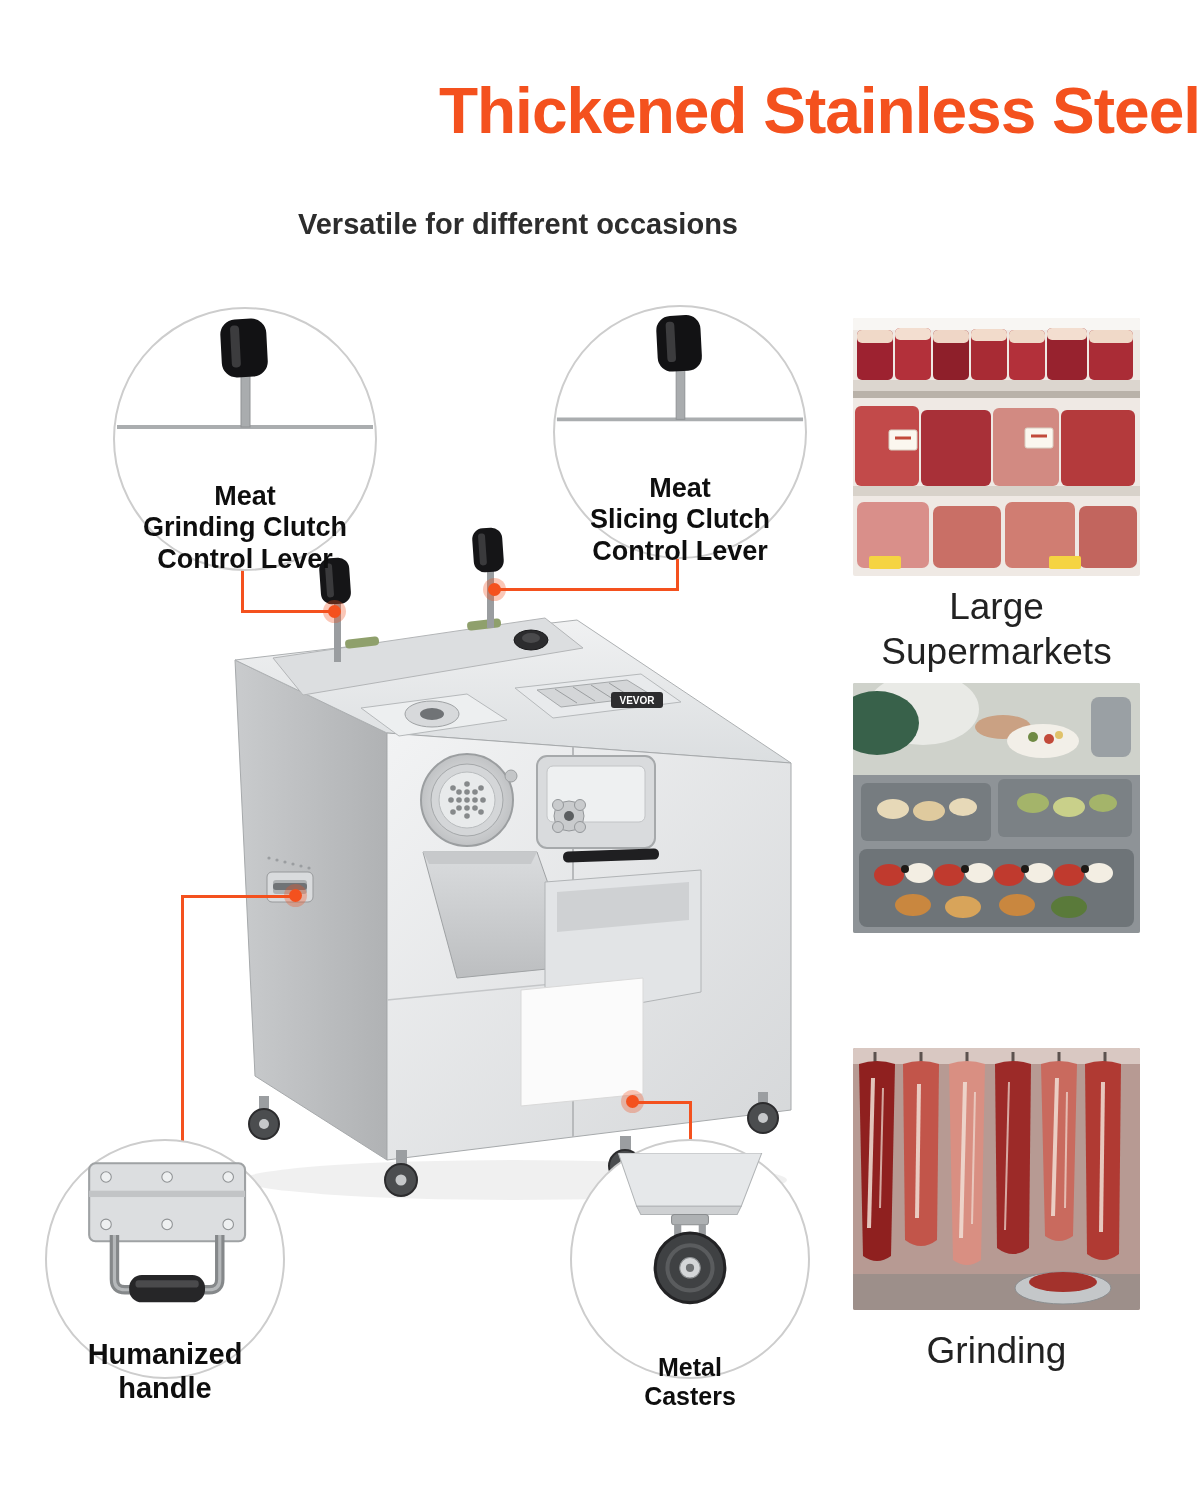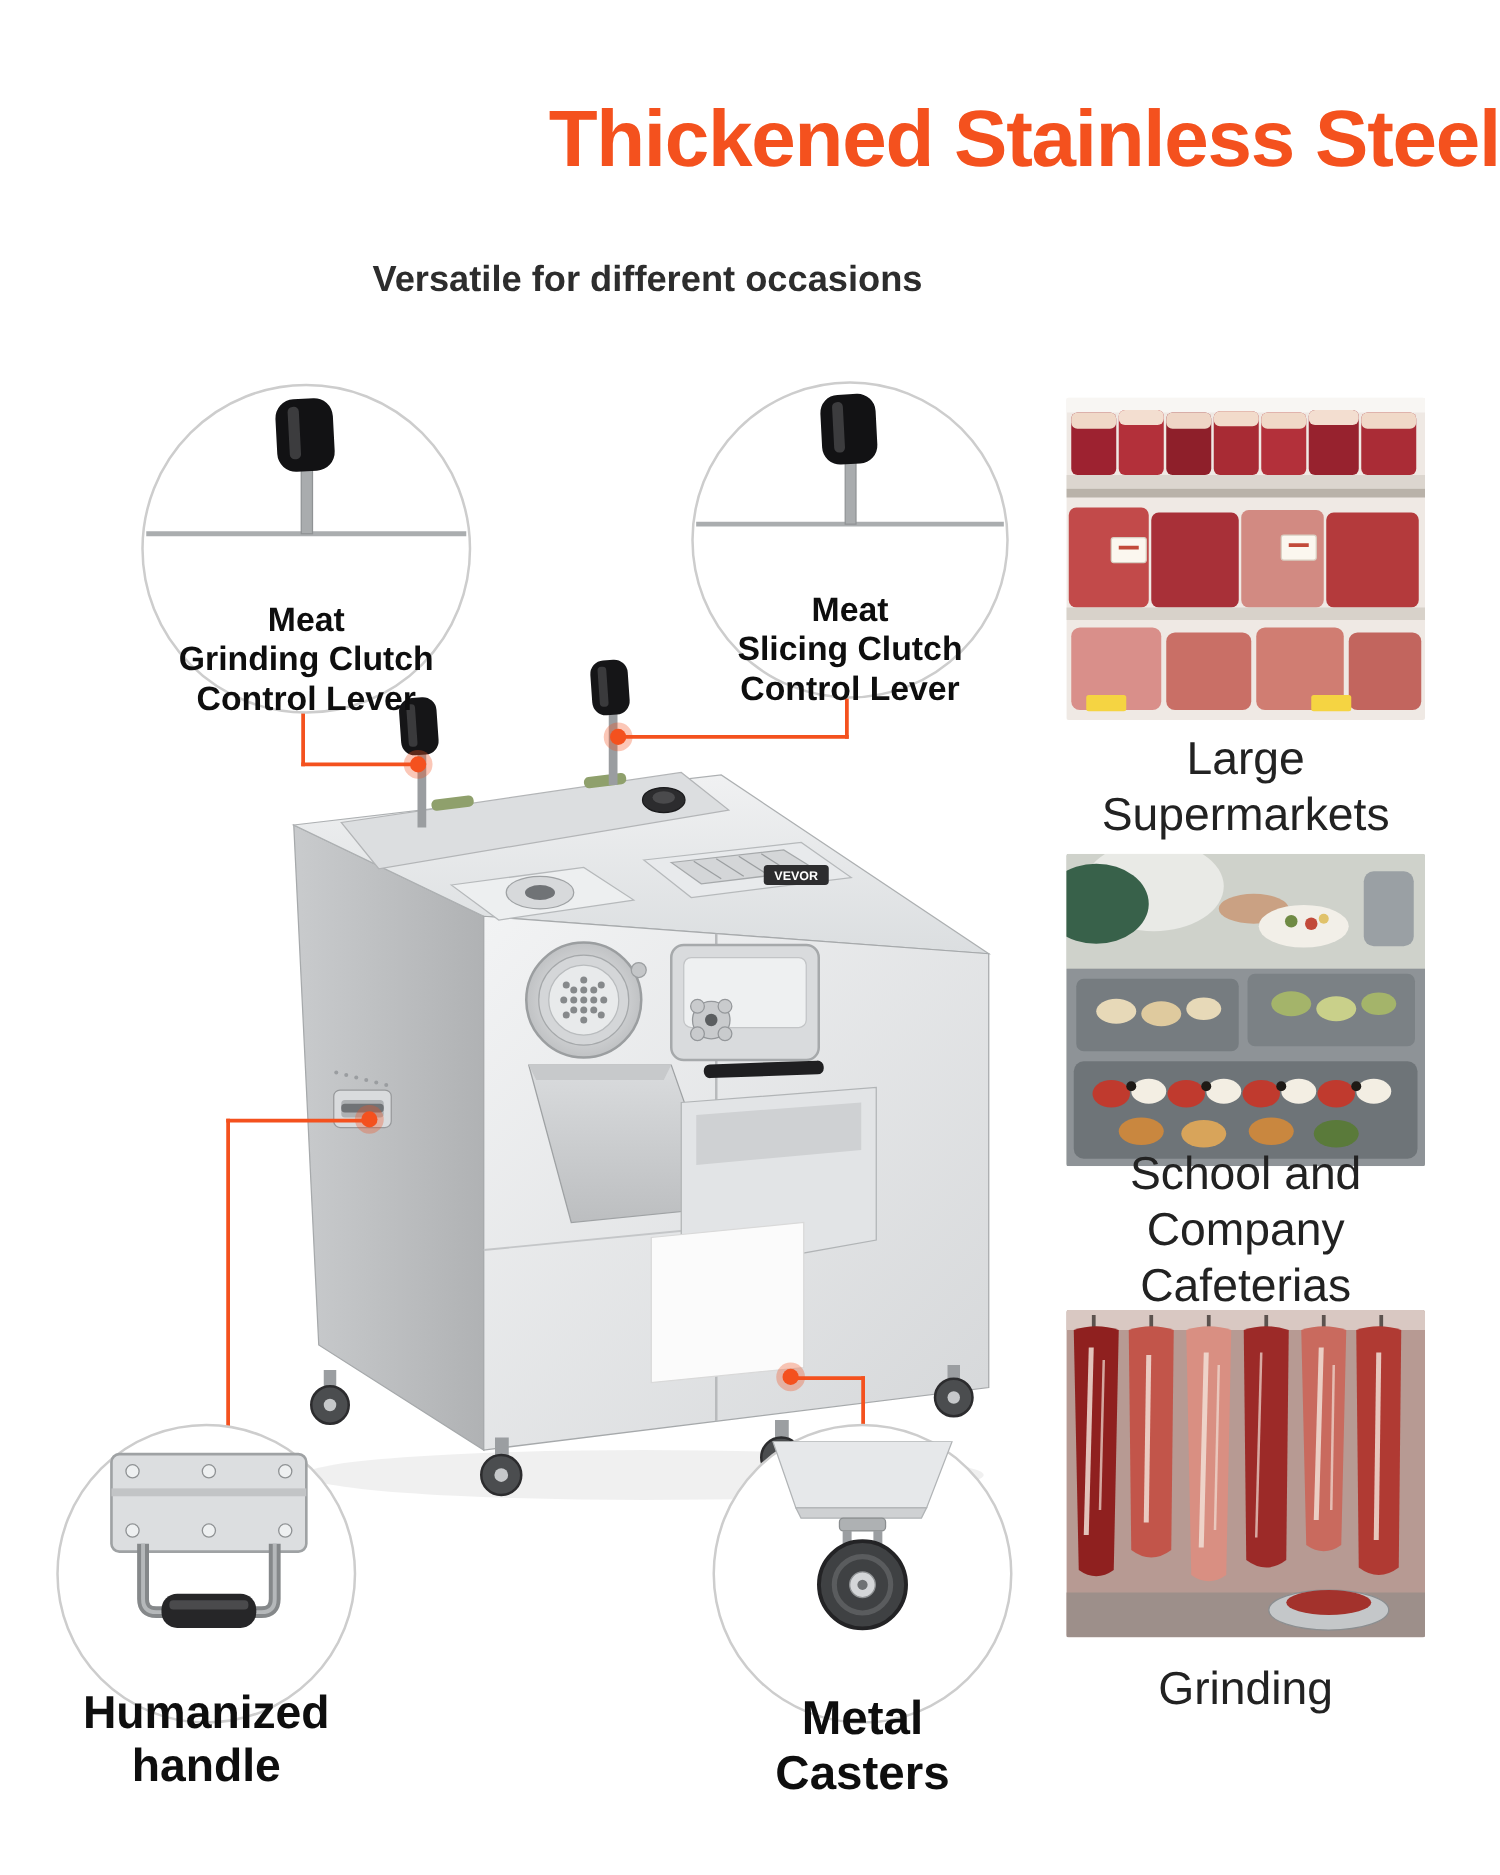--- a/index.html
+++ b/index.html
@@ -250,37 +250,37 @@
           <circle cx="160" cy="19" r="5"></circle>
         <circle cx="44" cy="64" r="5"></circle>
           <circle cx="102" cy="64" r="5"></circle>
           <circle cx="160" cy="64" r="5"></circle>
       </g>
       <path d="M52,74 L52,116 Q52,126 62,126 L142,126 Q152,126 152,116 L152,74" fill="none" stroke="#85888a" stroke-width="9"></path>
       <path d="M52,74 L52,116 Q52,126 62,126 L142,126 Q152,126 152,116 L152,74" fill="none" stroke="#b5b8ba" stroke-width="3"></path>
       <rect x="66" y="112" width="72" height="26" rx="12" fill="#262628"></rect>
       <rect x="72" y="117" width="60" height="7" rx="3" fill="#4a4a4c"></rect>
     </svg>
-    <div class="label" style="top:176px;font-size:37px">Humanized
+    <div class="label" style="top:165px;font-size:29px">Humanized
 handle</div>
   </div>
 
   <div class="callout" style="left:570px;top:1139px;width:236px;height:236px">
     <svg style="top:12px;height:164px" viewBox="0 0 200 160">
       <polygon points="30,0 170,0 150,52 48,52" fill="#e6e8ea" stroke="#b1b4b6"></polygon>
       <polygon points="48,52 150,52 146,60 52,60" fill="#cfd1d3" stroke="#b1b4b6"></polygon>
       <rect x="82" y="60" width="36" height="10" rx="3" fill="#aeb1b3" stroke="#8a8d8f"></rect>
       <line x1="88" y1="70" x2="88" y2="88" stroke="#9b9ea1" stroke-width="7"></line>
       <line x1="112" y1="70" x2="112" y2="88" stroke="#9b9ea1" stroke-width="7"></line>
       <circle cx="100" cy="112" r="34" fill="#3f4143" stroke="#232325" stroke-width="3"></circle>
       <circle cx="100" cy="112" r="22" fill="none" stroke="#5a5c5e" stroke-width="4"></circle>
       <circle cx="100" cy="112" r="10" fill="#d4d6d8" stroke="#8f9294"></circle>
       <circle cx="100" cy="112" r="4" fill="#6f7274"></circle>
     </svg>
-    <div class="label" style="top:180px;font-size:38px">Metal
+    <div class="label" style="top:180px;font-size:25px">Metal
 Casters</div>
   </div>
 
   <div class="photo" style="top:318px;height:258px">
     <svg viewBox="0 0 287 258" preserveAspectRatio="none">
       <rect width="287" height="258" fill="#efe9e4"></rect>
       <rect width="287" height="12" fill="#f8f6f3"></rect>
       <g>
         <rect x="4" y="12" width="36" height="50" rx="5" fill="#9d2230"></rect>
           <rect x="4" y="12" width="36" height="13" rx="5" fill="#f0d9c8"></rect>
@@ -360,23 +360,20 @@
           <circle cx="112" cy="186" r="4" fill="#1e1a16"></circle>
         <circle cx="172" cy="186" r="4" fill="#1e1a16"></circle>
           <circle cx="232" cy="186" r="4" fill="#1e1a16"></circle>
         <ellipse cx="60" cy="222" rx="18" ry="11" fill="#c9873f"></ellipse>
           <ellipse cx="110" cy="224" rx="18" ry="11" fill="#d8a45a"></ellipse>
         <ellipse cx="164" cy="222" rx="18" ry="11" fill="#c9873f"></ellipse>
           <ellipse cx="216" cy="224" rx="18" ry="11" fill="#5a7a3a"></ellipse>
       </g>
     </svg>
   </div>
-  <div class="caption" style="top:916px">School and
-Company
-Cafeterias</div>
 
   <div class="photo" style="top:1048px;height:262px">
     <svg viewBox="0 0 287 262" preserveAspectRatio="none">
       <rect width="287" height="262" fill="#b79a93"></rect>
       <rect width="287" height="16" fill="#d9c8c2"></rect>
       <g stroke="#5c524e" stroke-width="3">
         <line x1="22" y1="4" x2="22" y2="22"></line>
           <line x1="68" y1="4" x2="68" y2="22"></line>
         <line x1="114" y1="4" x2="114" y2="22"></line>
           <line x1="160" y1="4" x2="160" y2="22"></line>

